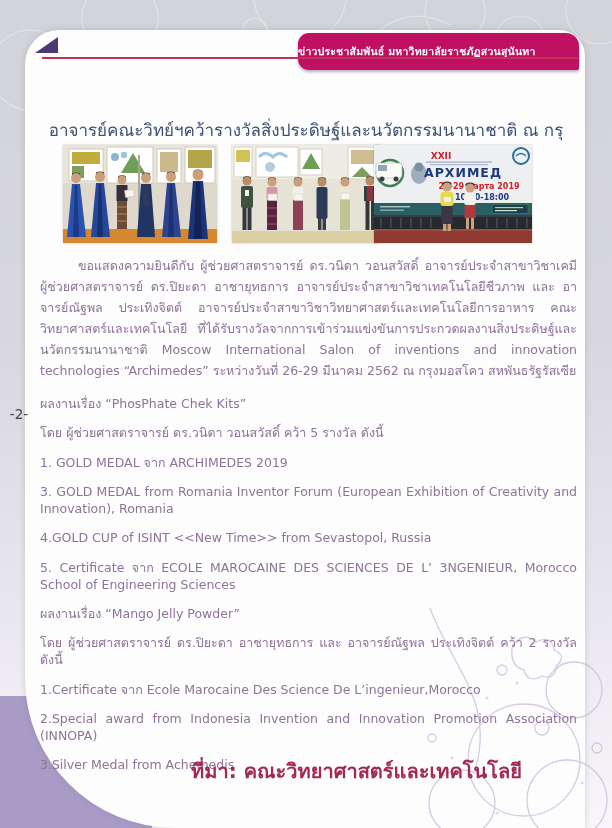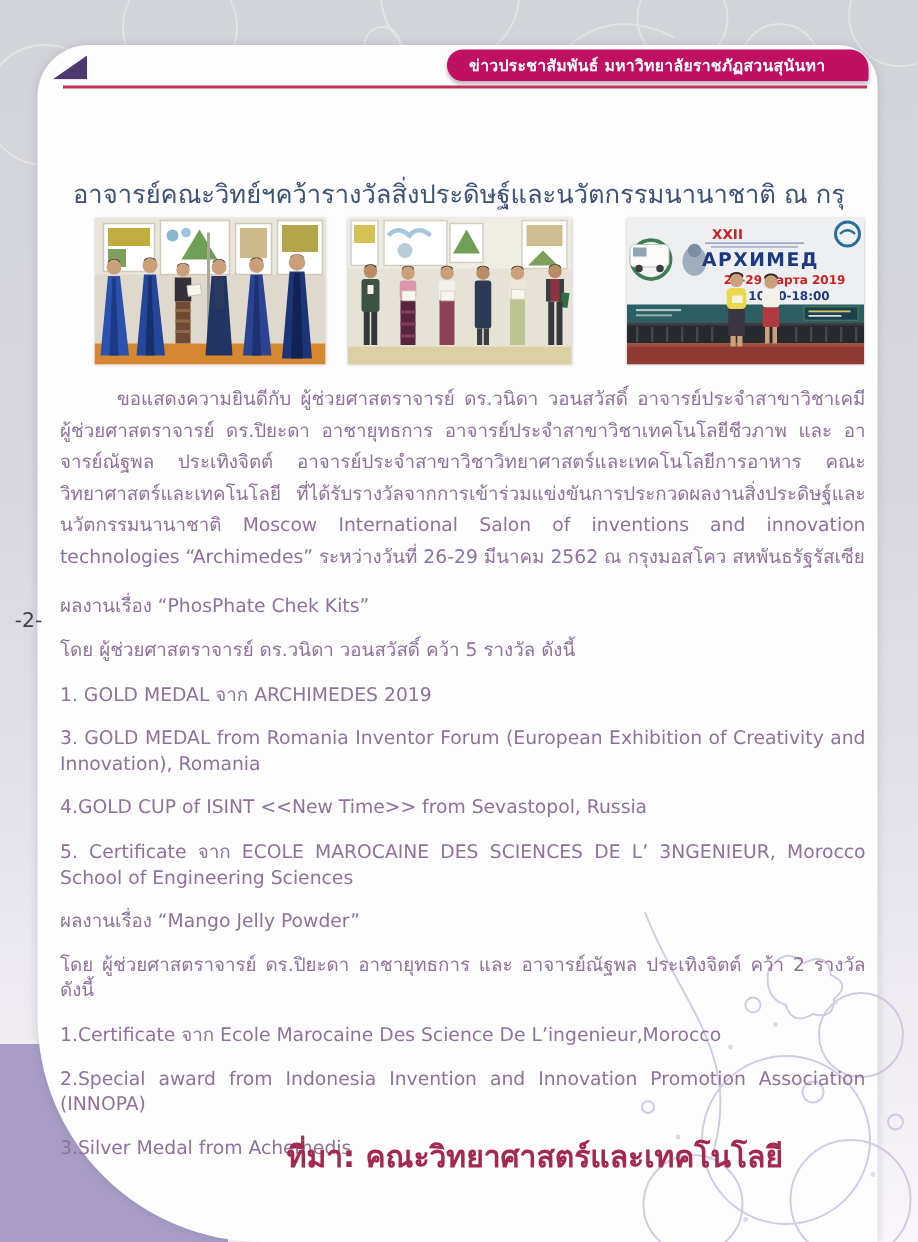--- a/index.html
+++ b/index.html
@@ -14,33 +14,33 @@
     position:absolute;left:25px;top:30px;width:560px;height:798px;
     background:#fdfdfe;border-radius:34px 26px 0 150px;
     box-shadow:0 0 6px rgba(120,110,140,.28);z-index:2;
   }
   .bottom-florals{right:0;bottom:0;width:300px;height:220px;z-index:3;}
   .top-florals{left:0;top:0;width:612px;height:140px;z-index:0;}
   .layer{position:absolute;inset:0;z-index:5;}
   .corner-triangle{position:absolute;left:35px;top:37px;width:23px;height:16px;background:#4e3870;
     clip-path:polygon(100% 0,100% 100%,0 100%);}
   .banner{
-    position:absolute;left:298px;top:33px;width:281px;height:21px;background:#c01062;
+    position:absolute;left:298px;top:33px;width:281px;height:37px;background:#c01062;
     border-radius:11px 13px 2px 11px;color:#ffffff;font-size:10.5px;font-weight:bold;
-    display:flex;align-items:center;justify-content:center;padding-right:14px;box-sizing:border-box;
+    display:flex;align-items:center;justify-content:flex-start;padding-right:14px;box-sizing:border-box;
     box-shadow:0 2px 3px rgba(70,25,70,.35);letter-spacing:.2px;white-space:nowrap;
   }
   .redline{position:absolute;left:42px;top:57px;width:536px;height:2px;background:#c23158;}
   .doc-title{position:absolute;left:40px;top:69px;width:532px;text-align:center;color:#3d5176;
     font-size:17px;line-height:1.8;margin-top:46px;}
   .photo{position:absolute;top:145px;height:98px;box-shadow:0 0 2px rgba(0,0,0,.25);background:#eee;}
   .photo svg{display:block;width:100%;height:100%;}
   .photo1{left:63px;width:154px;}
   .photo2{left:232px;width:149px;}
-  .photo3{left:418px;width:158px;}
+  .photo3{left:374px;width:158px;}
   .body-text{position:absolute;left:40px;top:255px;width:537px;color:#8f7299;font-size:12.5px;}
   .body-text p{margin:0 0 12.5px;}
   .body-text .intro{text-align:justify;text-indent:38px;line-height:1.68;margin-bottom:15px;}
   .body-text .line{text-align:justify;line-height:1.35;}
   .page-number{position:absolute;left:2px;top:406px;width:34px;text-align:center;color:#463b51;font-size:13.5px;}
   .credit{position:absolute;left:0;top:755px;width:522px;text-align:right;color:#a42950;
     font-weight:bold;font-size:20px;}
 </style>
 </head>
 <body>

